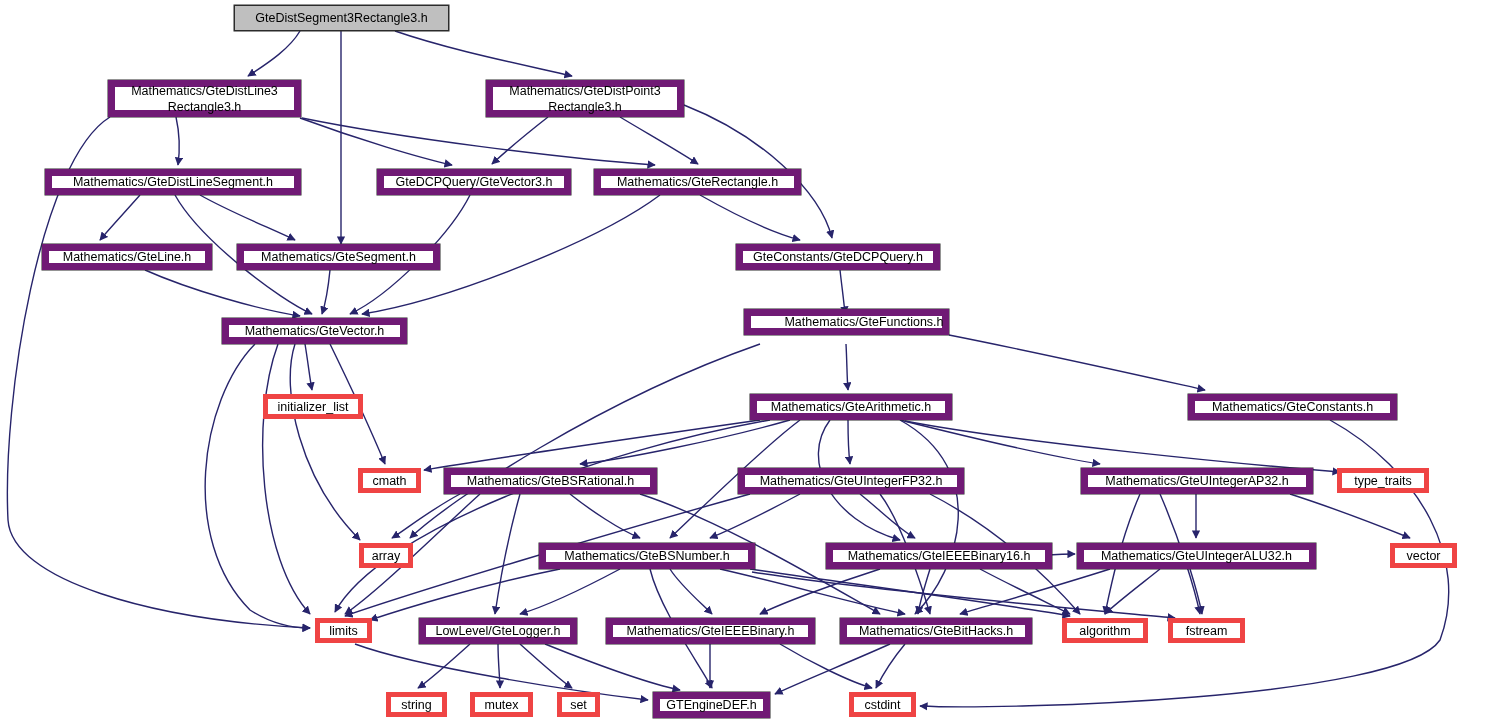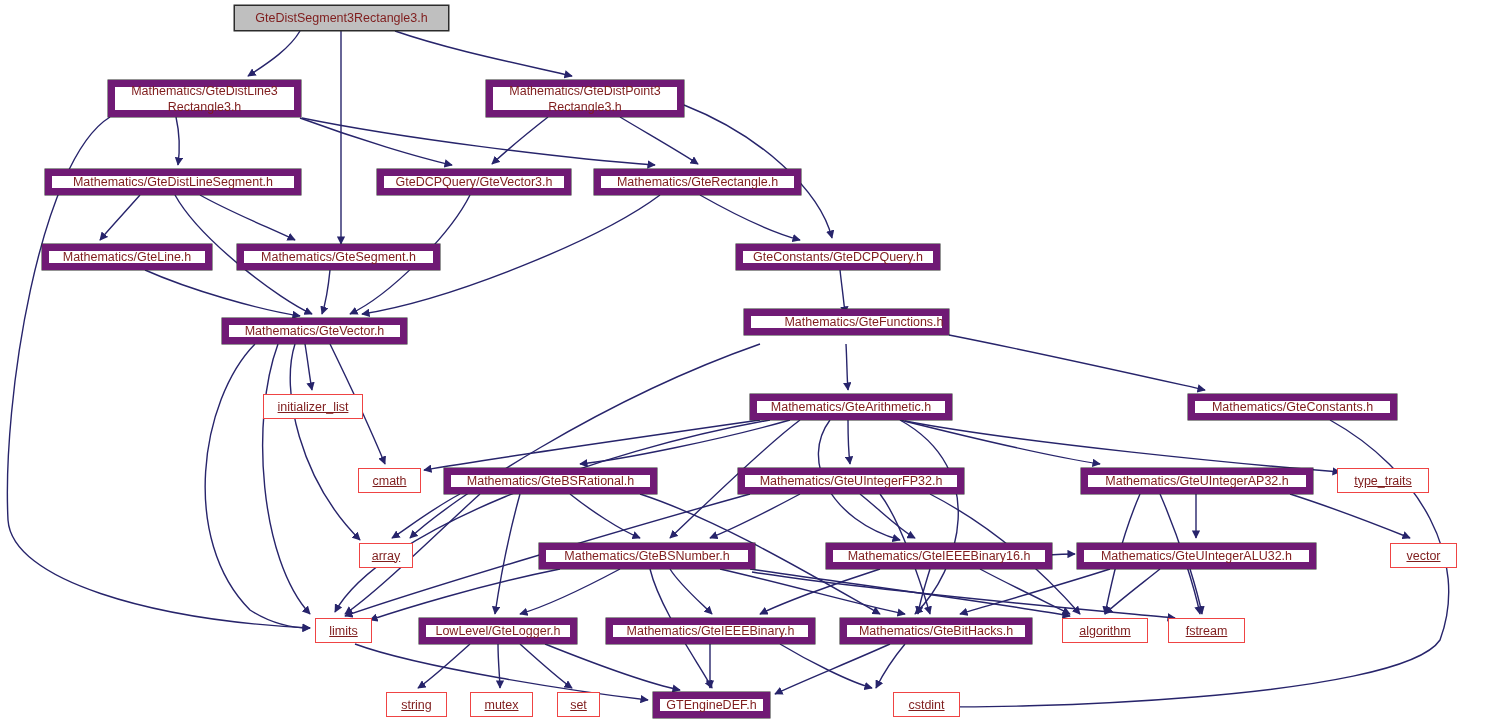--- a/index.html
+++ b/index.html
@@ -6,27 +6,27 @@
   body{font-family:"Liberation Sans", sans-serif;}
   #graph{position:relative;width:1485px;height:724px;background:#ffffff;overflow:hidden;}
   #edges{position:absolute;left:0;top:0;width:1485px;height:724px;pointer-events:none;}
   .node{
     position:absolute;
     box-sizing:border-box;
     display:flex;align-items:center;justify-content:center;
     text-align:center;
     font-size:12.5px;
     line-height:14px;
-    color:#7f1d1d;
+    color:#000000;
     background:#ffffff;
     white-space:pre-line;
     z-index:2;
   }
   .node.hdr{border:7px solid #701a75;box-shadow:0 0 0 0.5px #2b2b2b;}
-  .node.sys{border:1px solid #ef4444;text-decoration:underline;}
+  .node.sys{border:5px solid #ef4444;}
   .node.root{background:#bfbfbf;border:1px solid #2b2b2b;box-shadow:0 0 0 0.5px #2b2b2b;}
   .node.two{line-height:16px;}
 </style>
 </head>
 <body>
 
 <div id="graph">
   <svg id="edges" viewBox="0 0 1485 724">
     <defs>
       <marker id="arrow" viewBox="0 0 10 10" refX="9" refY="5" markerWidth="6" markerHeight="6" orient="auto-start-reverse">
@@ -140,15 +140,15 @@
       <div class="node sys" style="left: 315px; top: 618px; width: 57px; height: 25px;">limits</div>
       <div class="node hdr" style="left: 419px; top: 618px; width: 158px; height: 26px;">LowLevel/GteLogger.h</div>
       <div class="node hdr" style="left: 606px; top: 618px; width: 209px; height: 26px;">Mathematics/GteIEEEBinary.h</div>
       <div class="node hdr" style="left: 840px; top: 618px; width: 192px; height: 26px;">Mathematics/GteBitHacks.h</div>
       <div class="node sys" style="left: 1062px; top: 618px; width: 86px; height: 25px;">algorithm</div>
       <div class="node sys" style="left: 1168px; top: 618px; width: 77px; height: 25px;">fstream</div>
       <div class="node sys" style="left: 386px; top: 692px; width: 61px; height: 25px;">string</div>
       <div class="node sys" style="left: 470px; top: 692px; width: 63px; height: 25px;">mutex</div>
       <div class="node sys" style="left: 557px; top: 692px; width: 43px; height: 25px;">set</div>
       <div class="node hdr" style="left: 653px; top: 692px; width: 117px; height: 26px;">GTEngineDEF.h</div>
-      <div class="node sys" style="left: 849px; top: 692px; width: 67px; height: 25px; margin-left: 44px;">cstdint</div>
+      <div class="node sys" style="left: 849px; top: 692px; width: 67px; height: 25px;">cstdint</div>
     </div>
 </div>
 
 </body></html>

